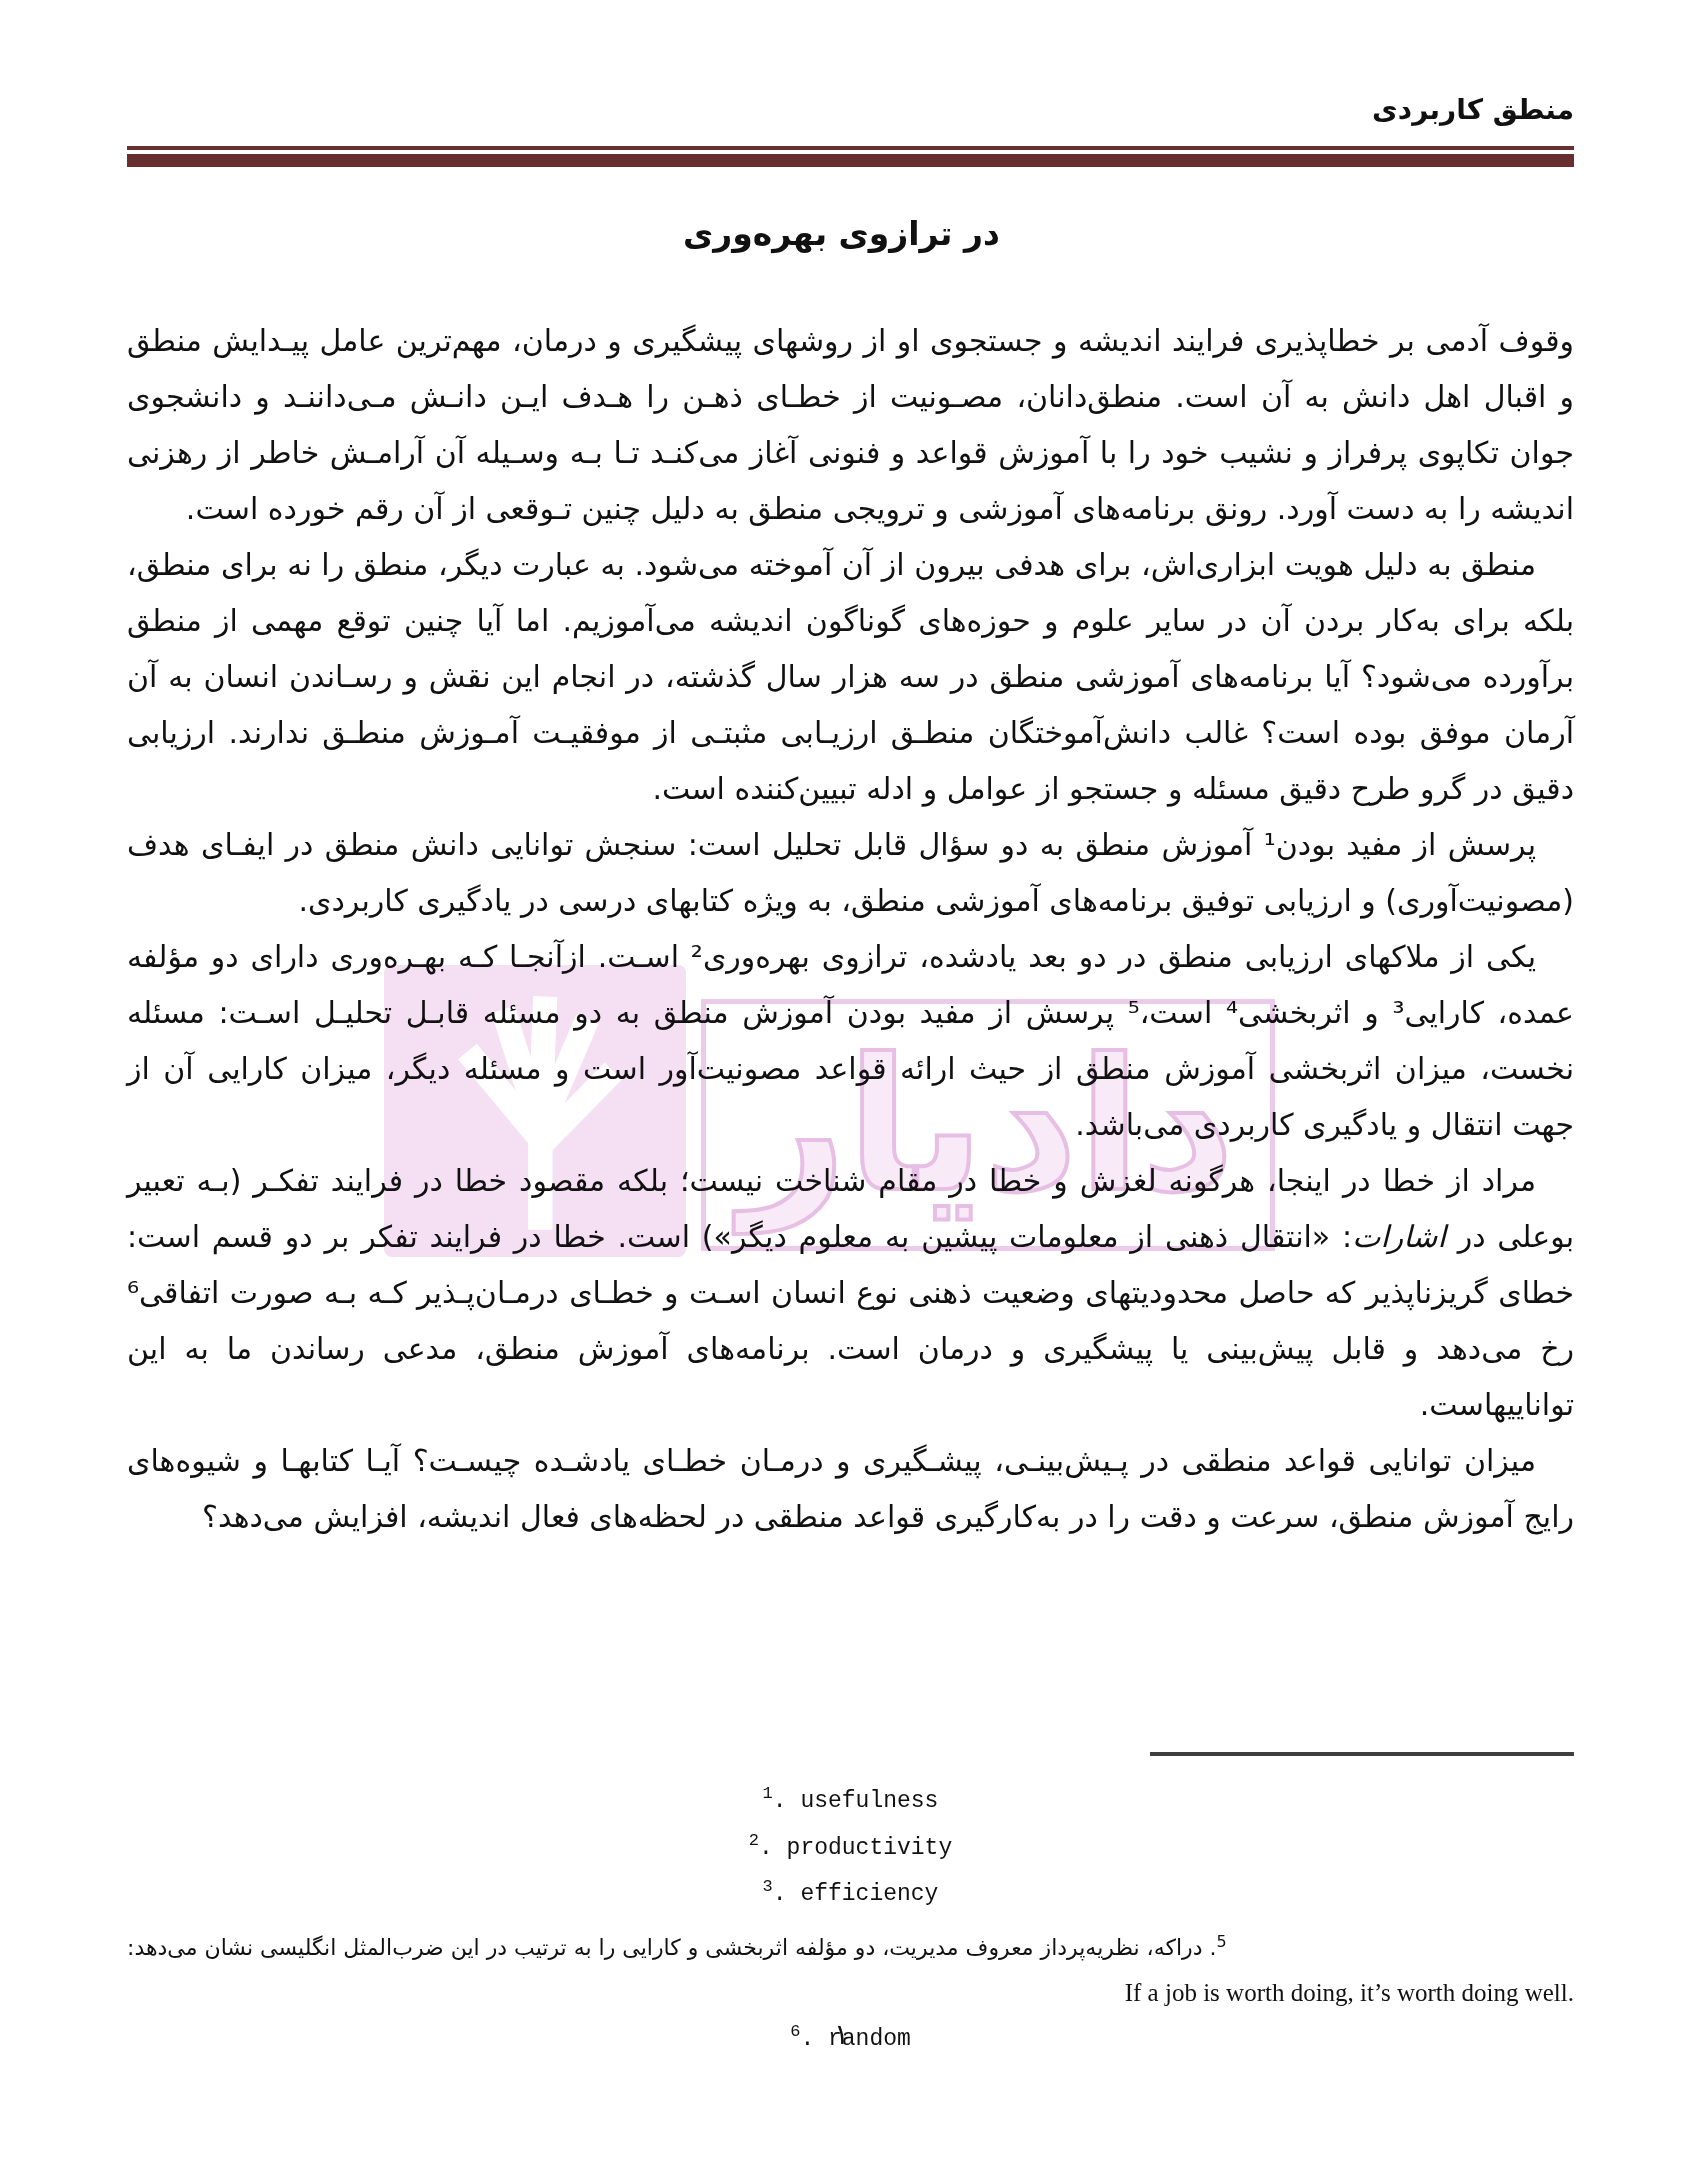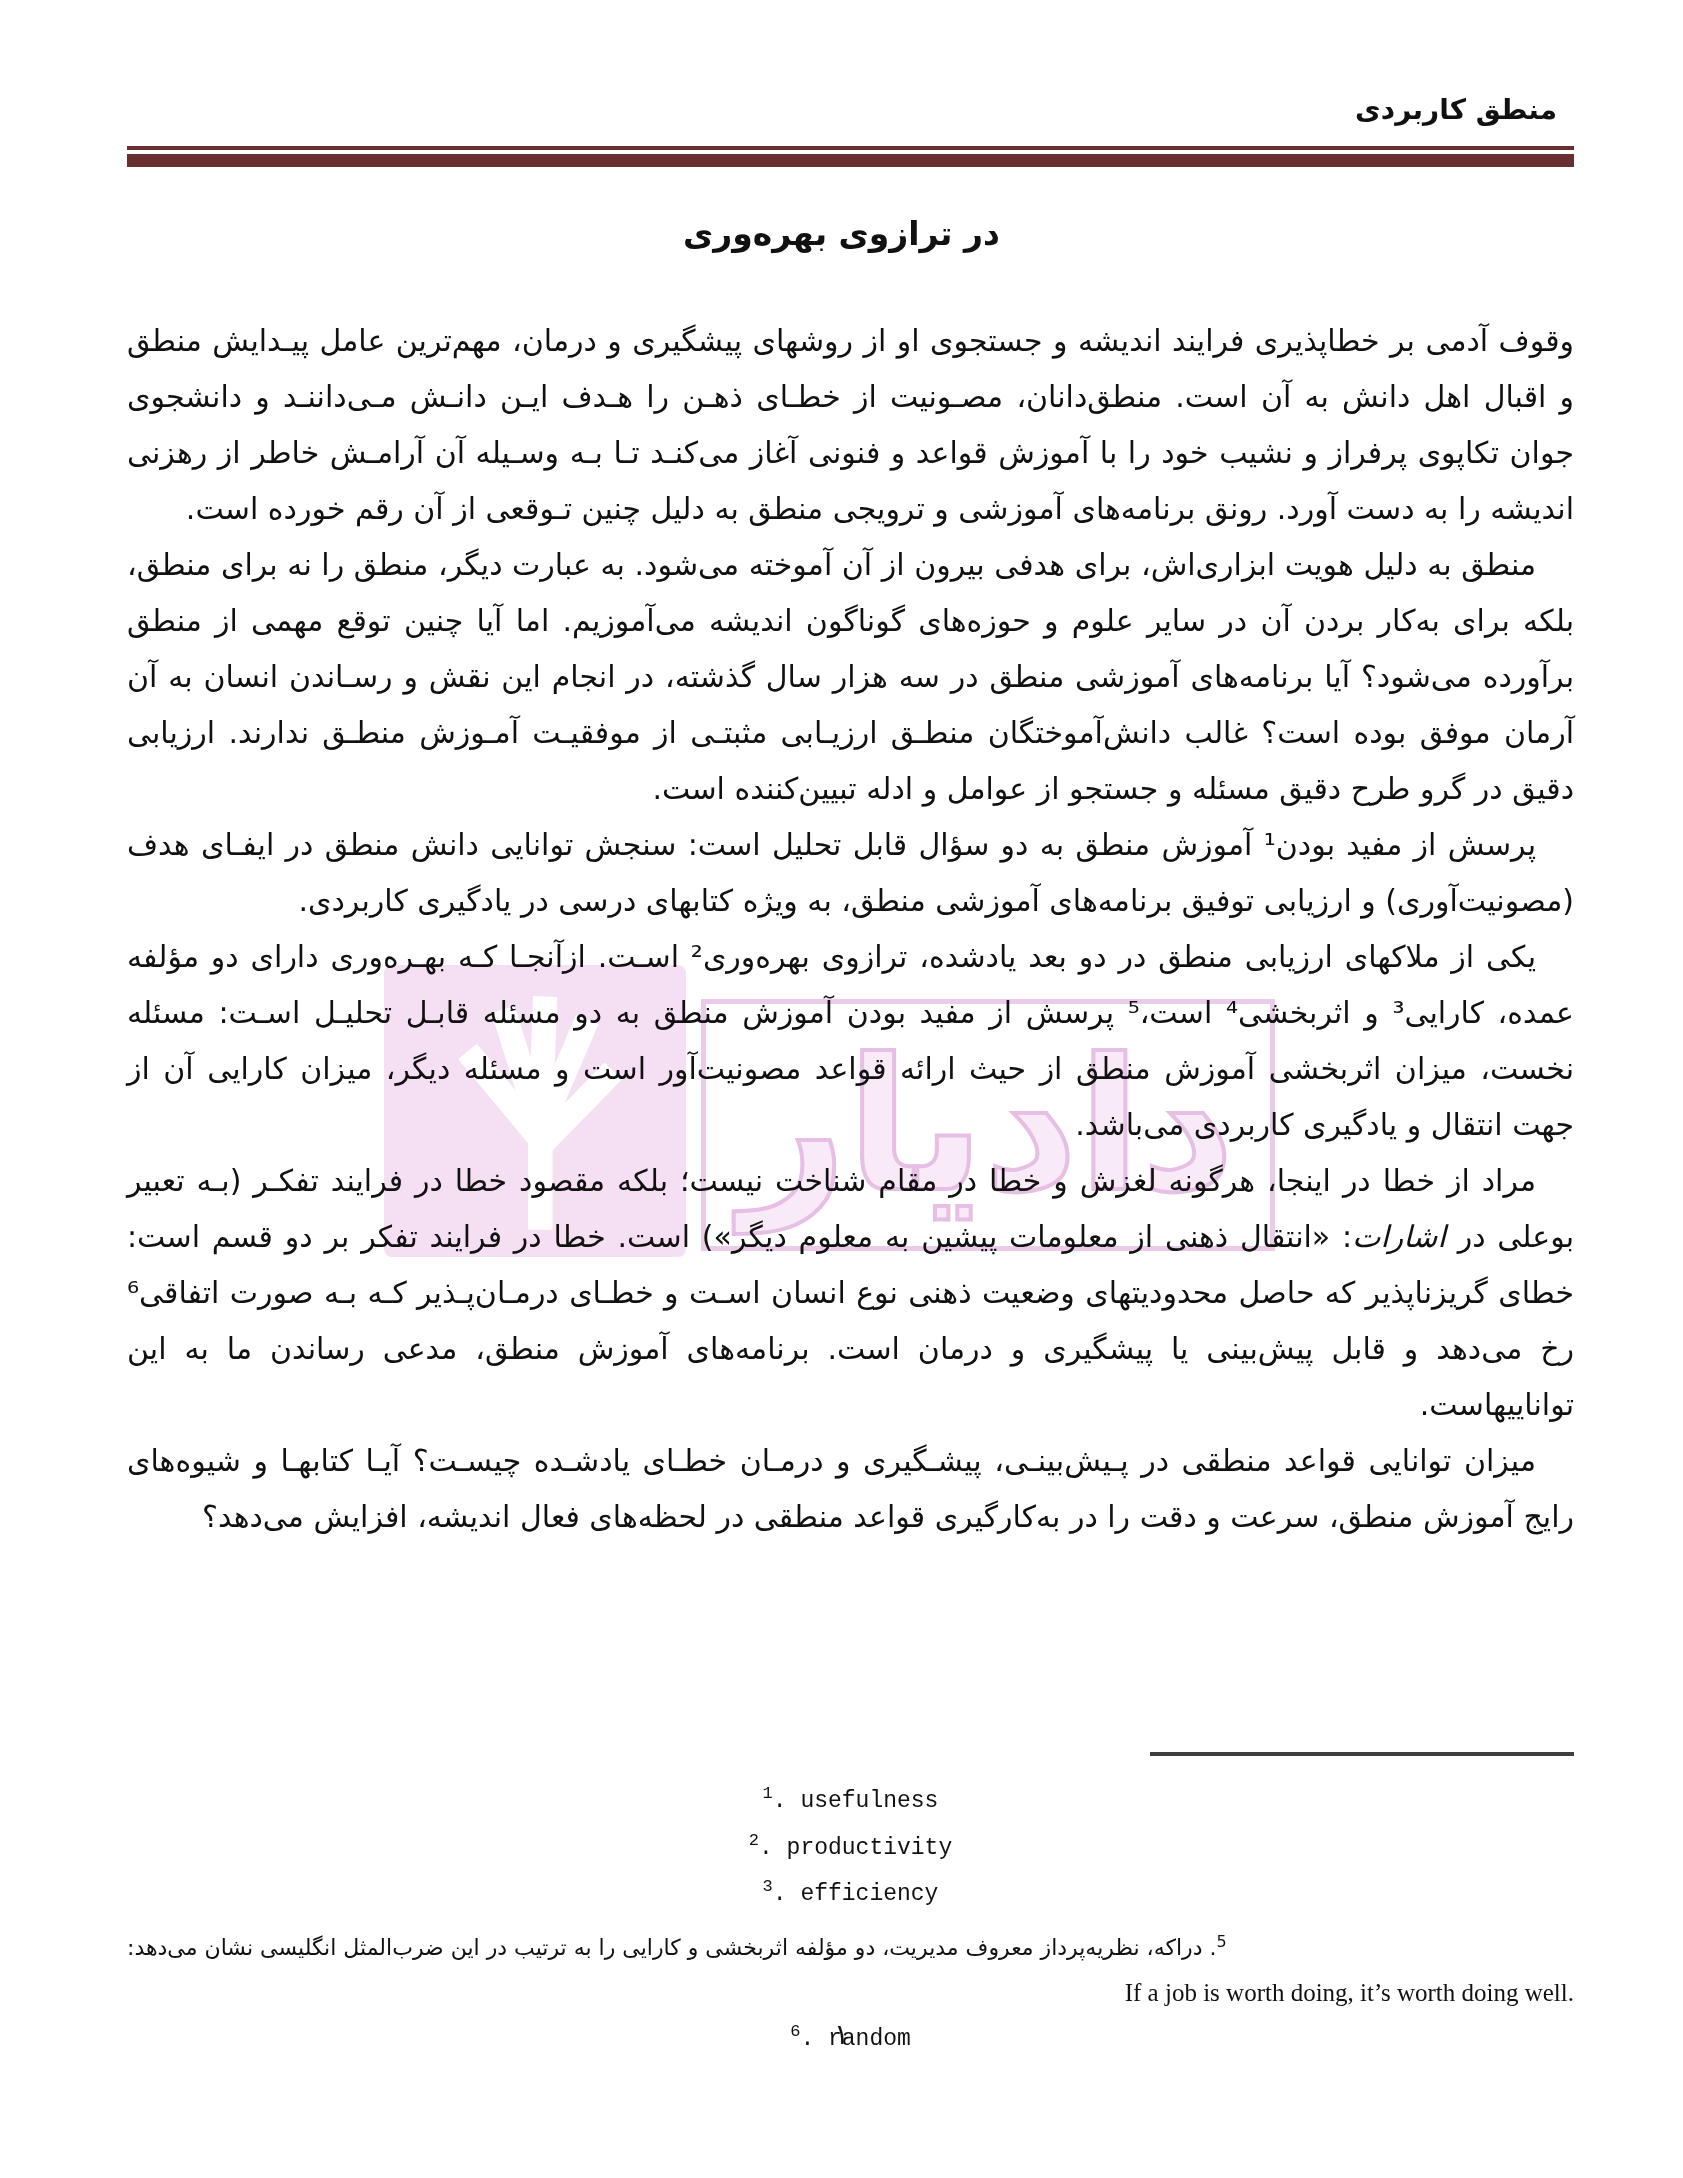--- a/index.html
+++ b/index.html
@@ -28,21 +28,21 @@
   }
   .wm-text{
     font-size:183px;font-weight:bold;line-height:1;
     direction:rtl;white-space:nowrap;
     color:rgba(238,201,236,0.38);
     -webkit-text-stroke:4px #e7bfe4;
   }
   
   .content{position:relative;z-index:1;}
   .running-header{
-    position:absolute;top:93px;right:126px;
+    position:absolute;top:93px;right:109px;
     font-size:28px;font-weight:bold;direction:rtl;margin-left:41px;
   }
   .rule-thin{position:absolute;top:146px;left:127px;right:109px;height:4px;background:#682f31;}
   .rule-thick{position:absolute;top:154px;left:127px;right:109px;height:13px;background:#682f31;}
   .chapter-title{
     position:absolute;top:214px;left:0;width:100%;
     text-align:center;font-size:33px;font-weight:bold;margin:0;direction:rtl;
   }
   .bodytext{
     position:absolute;top:313px;left:127px;right:109px;

